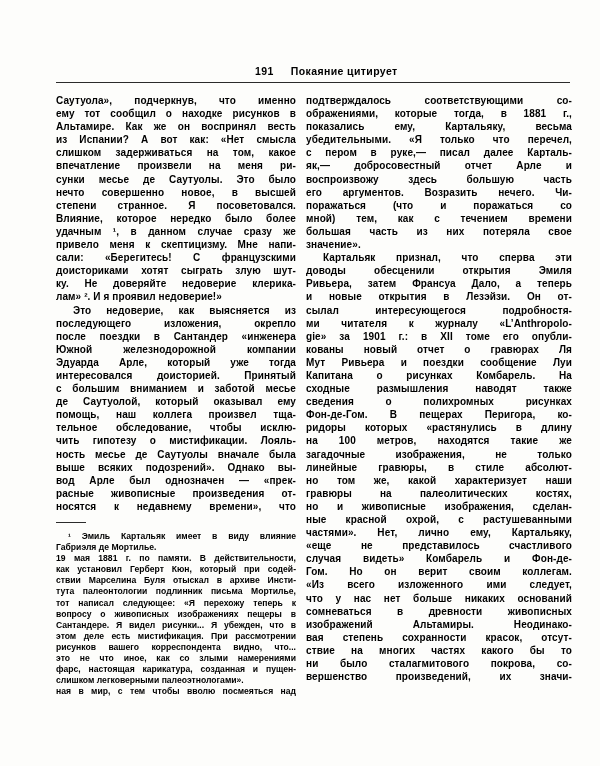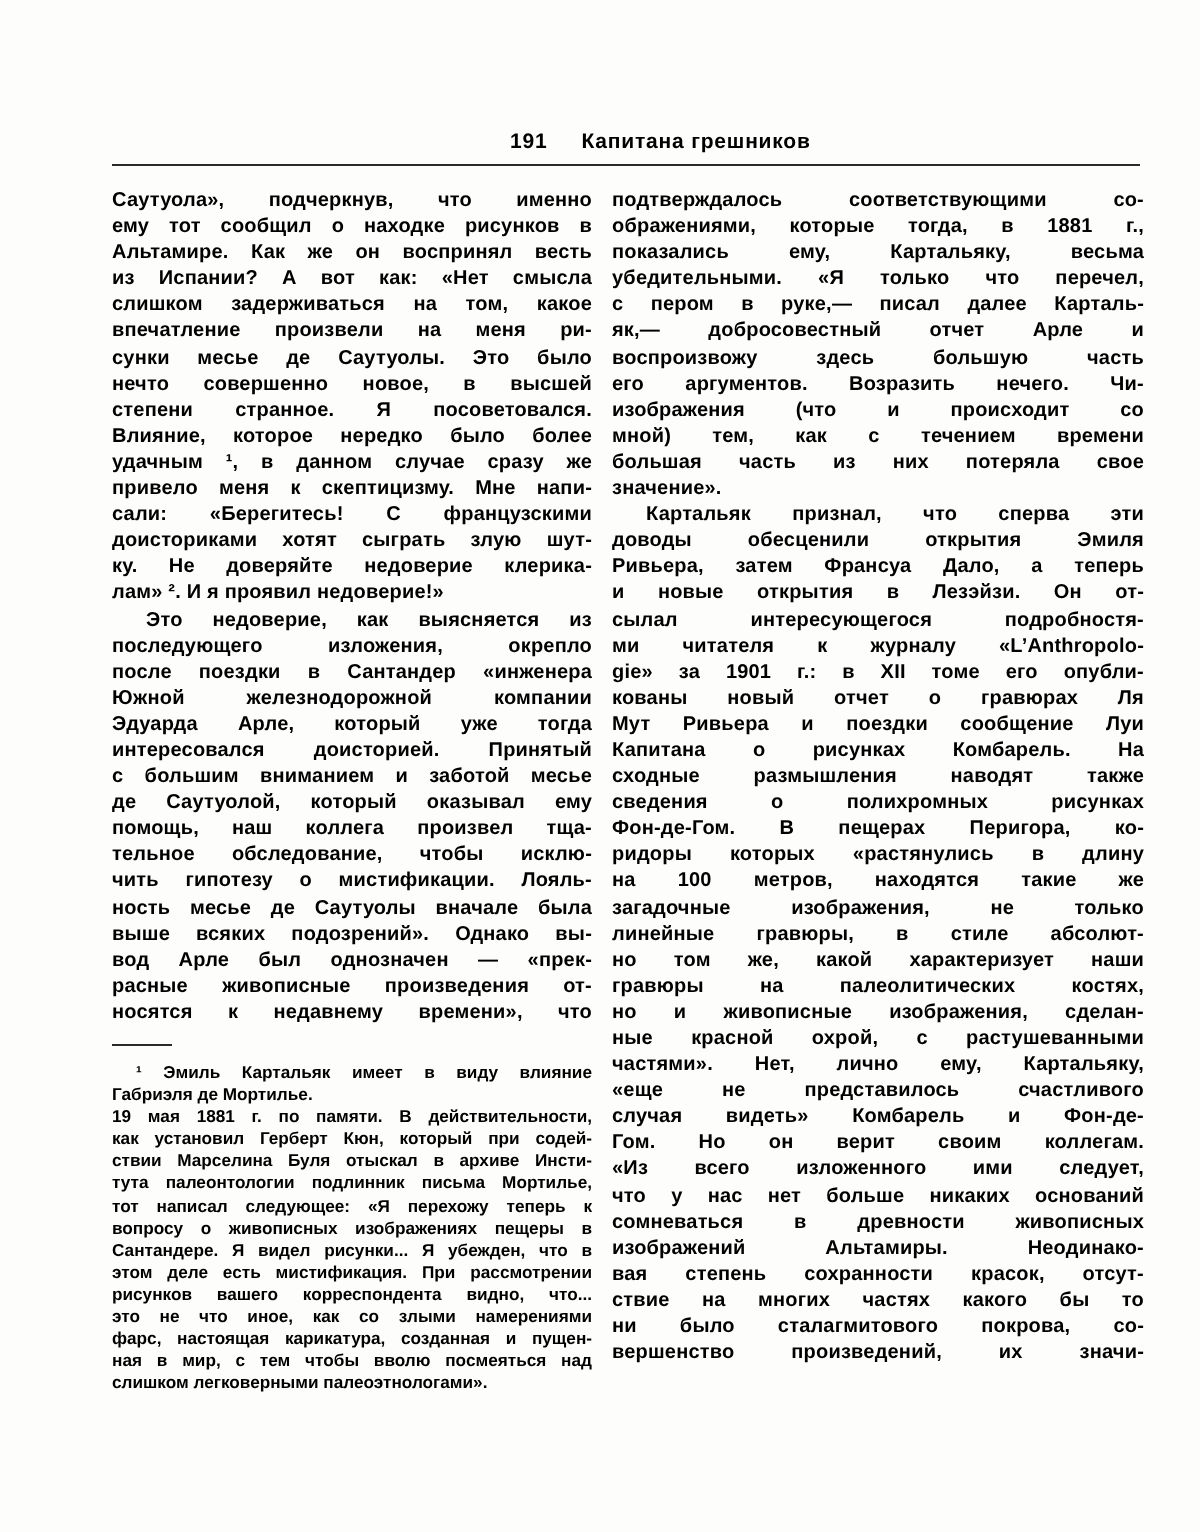--- a/index.html
+++ b/index.html
@@ -24,21 +24,21 @@
   .fnrule{width:30px;border-top:1.2px solid #2b2b2b;margin:9px 0 8px 0;}
   .line.fn{font-size:8.6px;line-height:11.1px;letter-spacing:0;}
   .line.fn.indent{text-indent:12px;}
 </style>
 </head>
 <body>
 
 <div class="page">
   <div class="header">
     <span>191</span>
-    <span>Капитана грешников</span>
+    <span>Покаяние цитирует</span>
   </div>
   <div class="rule"></div>
   <div class="columns">
     <div class="col-left" id="col-left">
         <div class="line">Саутуола», подчеркнув, что именно</div>
         <div class="line">ему тот сообщил о находке рисунков в</div>
         <div class="line">Альтамире. Как же он воспринял весть</div>
         <div class="line">из Испании? А вот как: «Нет смысла</div>
         <div class="line">слишком задерживаться на том, какое</div>
         <div class="line">впечатление произвели на меня ри-</div>
@@ -75,33 +75,33 @@
         <div class="line fn">как установил Герберт Кюн, который при содей-</div>
         <div class="line fn">ствии Марселина Буля отыскал в архиве Инсти-</div>
         <div class="line fn">тута палеонтологии подлинник письма Мортилье,</div>
         <div class="line fn">тот написал следующее: «Я перехожу теперь к</div>
         <div class="line fn">вопросу о живописных изображениях пещеры в</div>
         <div class="line fn">Сантандере. Я видел рисунки... Я убежден, что в</div>
         <div class="line fn">этом деле есть мистификация. При рассмотрении</div>
         <div class="line fn">рисунков вашего корреспондента видно, что...</div>
         <div class="line fn">это не что иное, как со злыми намерениями</div>
         <div class="line fn">фарс, настоящая карикатура, созданная и пущен-</div>
+        <div class="line fn para-end">слишком легковерными палеоэтнологами».</div>
         <div class="line fn">ная в мир, с тем чтобы вволю посмеяться над</div>
-        <div class="line fn para-end">слишком легковерными палеоэтнологами».</div>
       </div>
     <div class="col-right" id="col-right">
         <div class="line">подтверждалось соответствующими со-</div>
         <div class="line">ображениями, которые тогда, в 1881 г.,</div>
         <div class="line">показались ему, Картальяку, весьма</div>
         <div class="line">убедительными. «Я только что перечел,</div>
         <div class="line">с пером в руке,— писал далее Карталь-</div>
         <div class="line">як,— добросовестный отчет Арле и</div>
         <div class="line">воспроизвожу здесь большую часть</div>
         <div class="line">его аргументов. Возразить нечего. Чи-</div>
-        <div class="line">изображения (что и происходит со</div>
+        <div class="line">поражаться (что и поражаться со</div>
         <div class="line">мной) тем, как с течением времени</div>
         <div class="line">большая часть из них потеряла свое</div>
         <div class="line para-end">значение».</div>
         <div class="line indent">Картальяк признал, что сперва эти</div>
         <div class="line">доводы обесценили открытия Эмиля</div>
         <div class="line">Ривьера, затем Франсуа Дало, а теперь</div>
         <div class="line">и новые открытия в Лезэйзи. Он от-</div>
         <div class="line">сылал интересующегося подробностя-</div>
         <div class="line">ми читателя к журналу «L’Anthropolo-</div>
         <div class="line">gie» за 1901 г.: в XII томе его опубли-</div>

